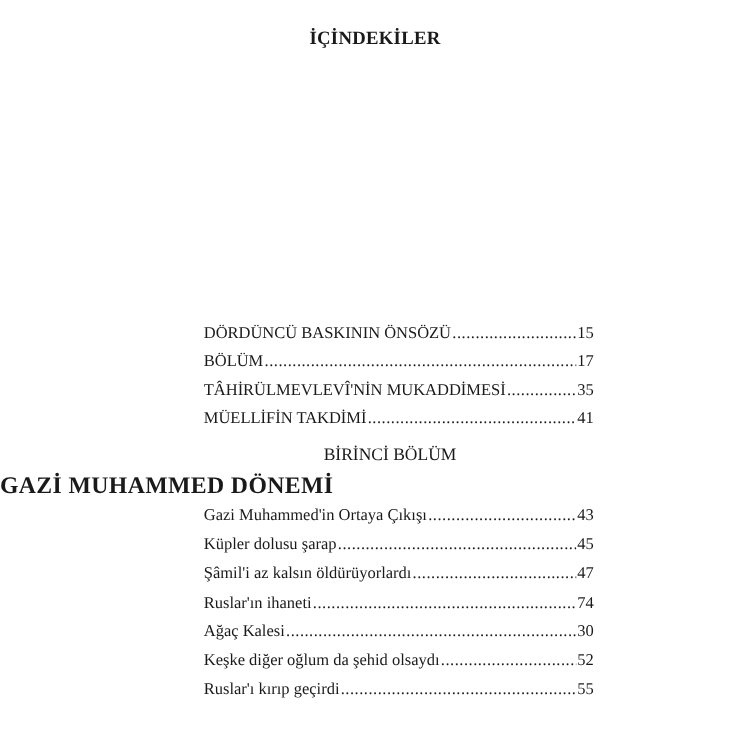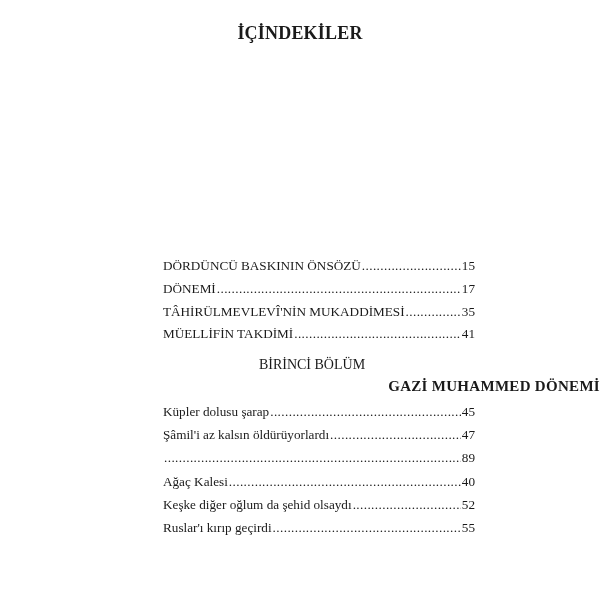--- a/index.html
+++ b/index.html
@@ -1,81 +1,87 @@
 <!DOCTYPE html>
 <html><head>
 <meta charset="utf-8">
 <style>
   html, body { margin: 0; padding: 0; background: #ffffff; }
   body { width: 600px; height: 600px; position: relative; overflow: hidden;
          font-family: "Liberation Serif", "DejaVu Serif", serif; color: #1a1a1a; }
   .title { position: absolute; top: 23px; left: 0; width: 600px; text-align: center;
-           font-weight: bold; font-size: 18px; letter-spacing: 0.2px; }
+           font-weight: bold; font-size: 15px; letter-spacing: 0.2px; }
   .toc { position: absolute; left: 143px; width: 312px; margin-left: 20px; }
   .row { display: flex; align-items: baseline; font-size: 13.2px; height: 22.8px; line-height: 22.8px; white-space: nowrap; }
   .row .label { flex: 0 0 auto; }
   .row .dots { flex: 1 1 auto; overflow: hidden; margin: 0 1px; }
   .row .dots::after { content: "........................................................................................................................................................"; letter-spacing: 0.4px; }
   .row .page { flex: 0 0 auto; }
   .front { top: 255px; }
   .section-label { position: absolute; top: 357px; left: 0; width: 600px; text-align: center; font-size: 14px; padding-left: 12px; }
-  .section-title { position: absolute; top: 378px; left: 0; width: 600px; text-align: right; font-size: 15px; font-weight: bold; letter-spacing: 0.3px; }
+  .section-title { position: absolute; top: 378px; left: 0; width: 600px; text-align: left; font-size: 19px; font-weight: bold; letter-spacing: 0.3px; }
   .chapter { top: 400px; }
   .chapter .row { height: 23.2px; line-height: 23.2px; }
 </style>
 </head>
 <body>
 
 <div class="title">İÇİNDEKİLER</div>
 
 <div class="toc front">
   <div class="row">
     <span class="label">DÖRDÜNCÜ BASKININ ÖNSÖZÜ</span>
     <span class="dots"></span>
     <span class="page">15</span>
   </div>
   <div class="row">
-    <span class="label">DÖNEMİ</span>
+    <span class="label">BÖLÜM</span>
     <span class="dots"></span>
     <span class="page">17</span>
   </div>
   <div class="row">
     <span class="label">TÂHİRÜLMEVLEVÎ'NİN MUKADDİMESİ</span>
     <span class="dots"></span>
     <span class="page">35</span>
   </div>
   <div class="row">
     <span class="label">MÜELLİFİN TAKDİMİ</span>
     <span class="dots"></span>
     <span class="page">41</span>
   </div>
 </div>
 
 <div class="section-label">BİRİNCİ BÖLÜM</div>
 <div class="section-title">GAZİ MUHAMMED DÖNEMİ</div>
 
 <div class="toc chapter">
   <div class="row">
+    <span class="label">Gazi Muhammed'in Ortaya Çıkışı</span>
+    <span class="dots"></span>
+    <span class="page">43</span>
+  </div>
+  <div class="row">
     <span class="label">Küpler dolusu şarap</span>
     <span class="dots"></span>
     <span class="page">45</span>
   </div>
   <div class="row">
     <span class="label">Şâmil'i az kalsın öldürüyorlardı</span>
     <span class="dots"></span>
     <span class="page">47</span>
   </div>
   <div class="row">
+    <span class="label">Ruslar'ın ihaneti</span>
     <span class="dots"></span>
-    <span class="page">89</span>
+    <span class="page">74</span>
   </div>
   <div class="row">
     <span class="label">Ağaç Kalesi</span>
     <span class="dots"></span>
-    <span class="page">40</span>
+    <span class="page">30</span>
   </div>
   <div class="row">
     <span class="label">Keşke diğer oğlum da şehid olsaydı</span>
     <span class="dots"></span>
     <span class="page">52</span>
   </div>
   <div class="row">
     <span class="label">Ruslar'ı kırıp geçirdi</span>
     <span class="dots"></span>
     <span class="page">55</span>

